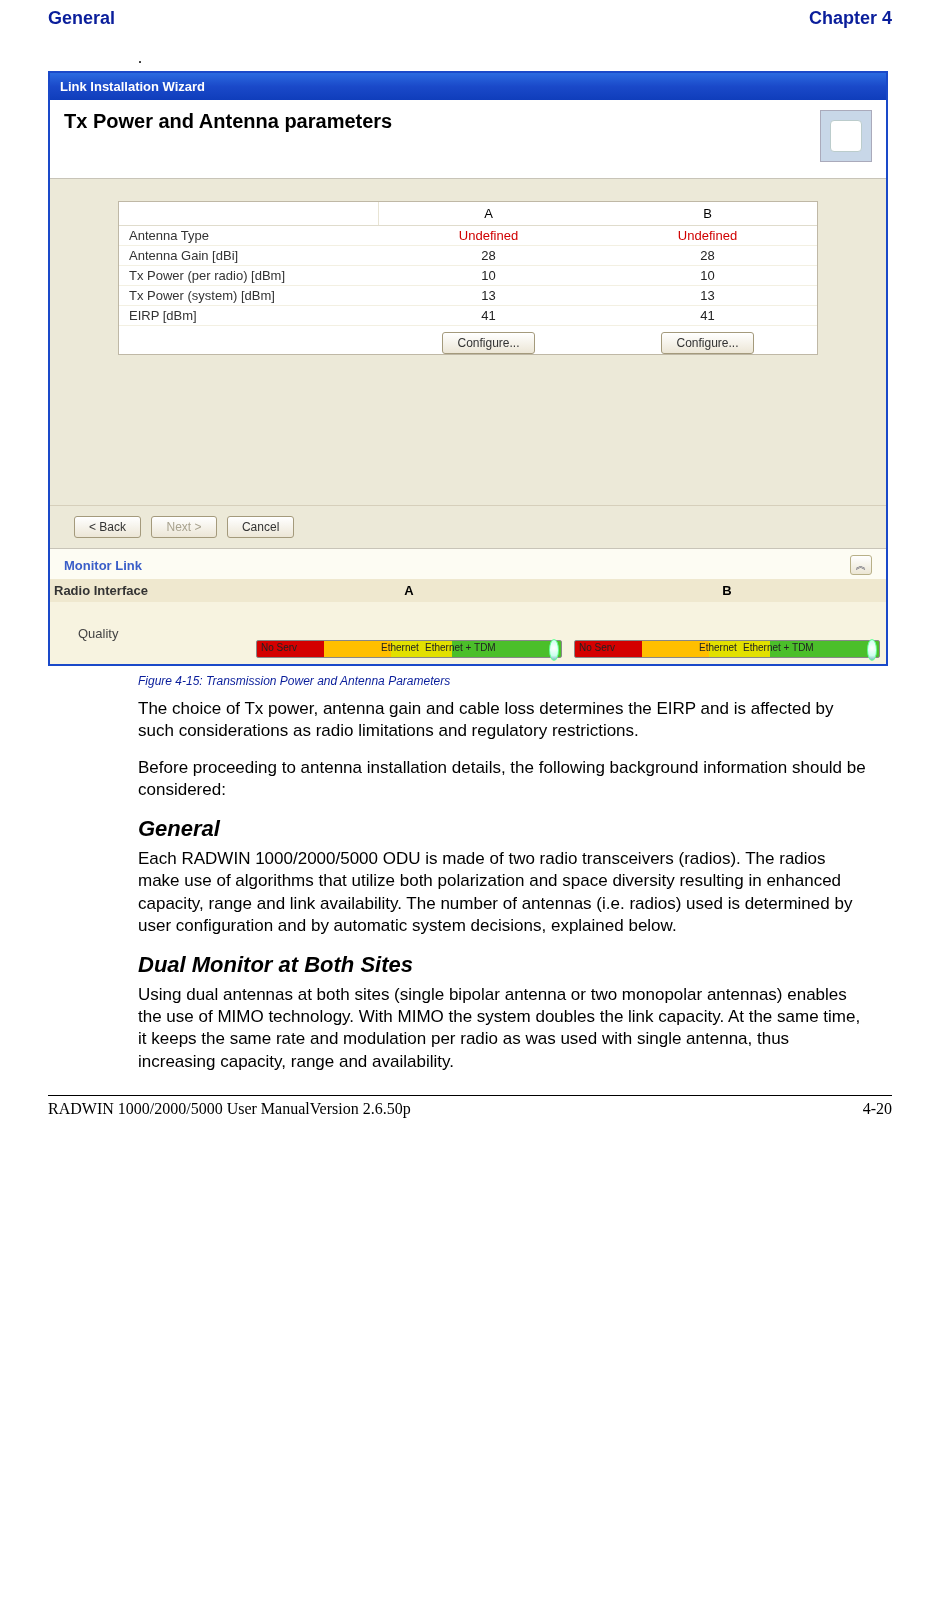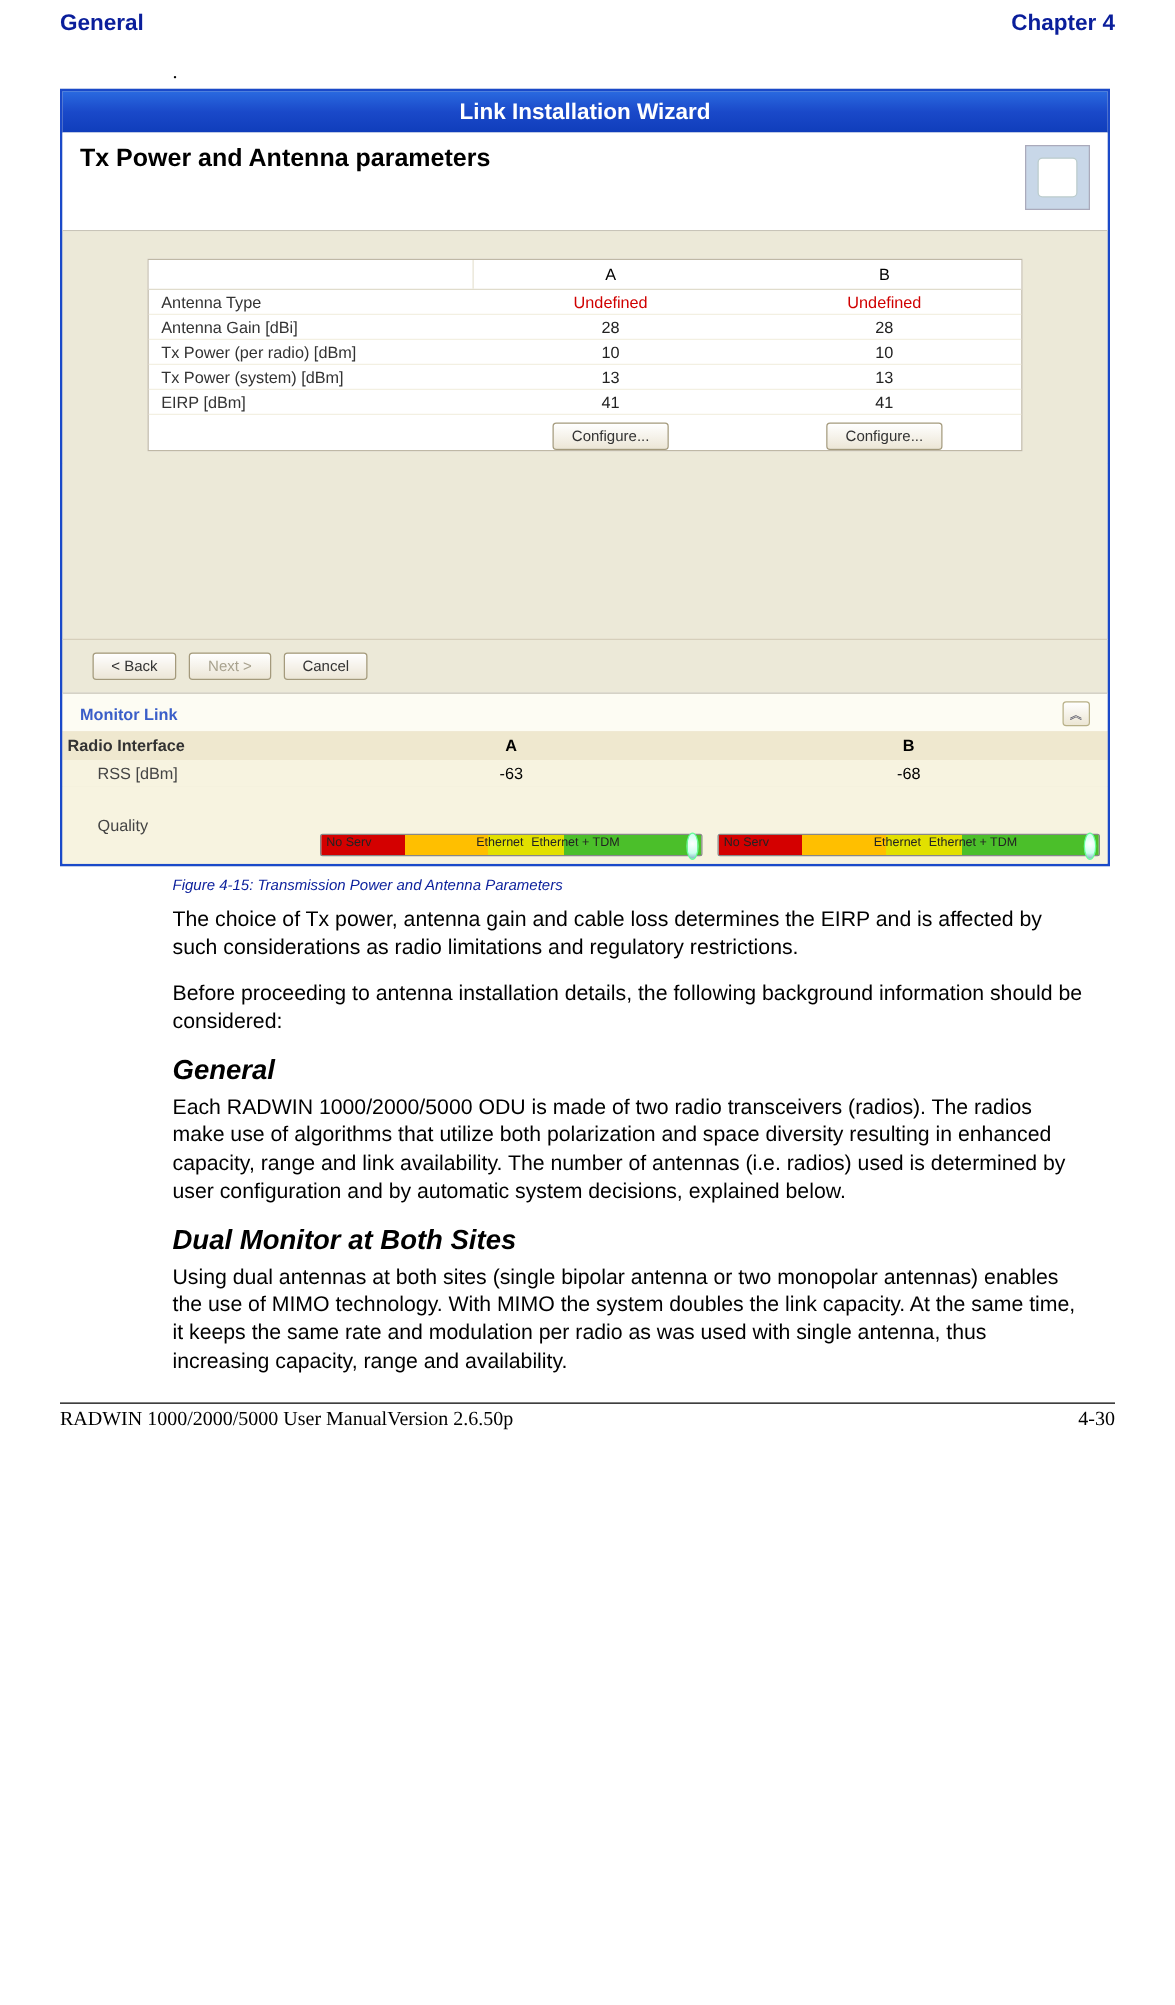--- a/index.html
+++ b/index.html
@@ -18,22 +18,21 @@
     border:2px solid #1a49c9;
     background:#ece9d8;
     width:840px;
     font-family:Tahoma,Arial,sans-serif;
   }
   .titlebar {
     background: linear-gradient(to bottom,#2a6ae0 0%,#1a49c9 50%,#0f3dbb 100%);
     color:#fff;
     padding:6px 10px;
     font-weight:bold;
-    font-size:18px;
-    text-align:center;
+    font-size:13px;
   }
   .hdrpanel {
     background:#fff;
     border-bottom:1px solid #c8c4b8;
     padding:10px 14px 16px 14px;
     display:flex;
     justify-content:space-between;
     align-items:flex-start;
   }
   .hdrpanel .txt { flex:1; }
@@ -225,25 +224,20 @@
     <span class="monitor-title">Monitor Link</span>
     <span class="collapse-btn">︽</span>
   </div>
 
   <div class="radio-iface">
     <div class="lab">Radio Interface</div>
     <div class="ca">A</div>
     <div class="cb">B</div>
   </div>
 
-  <div class="rssrow">
-    <div class="lab">RSS [dBm]</div>
-    <div class="ca">-63</div>
-    <div class="cb">-68</div>
-  </div>
 
   <div class="qrow">
     <div class="lab">Quality</div>
     <div class="ca">
       <div class="bar">
         <span class="seglbl l1">No Serv</span>
         <span class="seglbl l2">Ethernet</span>
         <span class="seglbl l3">Ethernet + TDM</span>
         <span class="marker"></span>
       </div>
@@ -266,14 +260,14 @@
 
 <div class="sec-h2">General</div>
 <p class="body-text">Each RADWIN 1000/2000/5000 ODU is made of two radio transceivers (radios). The radios make use of algorithms that utilize both polarization and space diversity resulting in enhanced capacity, range and link availability. The number of antennas (i.e. radios) used is determined by user configuration and by automatic system decisions, explained below.</p>
 
 <div class="sec-h2">Dual Monitor at Both Sites</div>
 <p class="body-text">Using dual antennas at both sites (single bipolar antenna or two monopolar antennas) enables the use of MIMO technology. With MIMO the system doubles the link capacity. At the same time, it keeps the same rate and modulation per radio as was used with single antenna, thus increasing capacity, range and availability.</p>
 
 <div class="footer-rule"></div>
 <div class="page-footer">
   <span>RADWIN 1000/2000/5000 User ManualVersion  2.6.50p</span>
-  <span>4-30</span>
+  <span>4-20</span>
 </div>
 
 </body></html>

